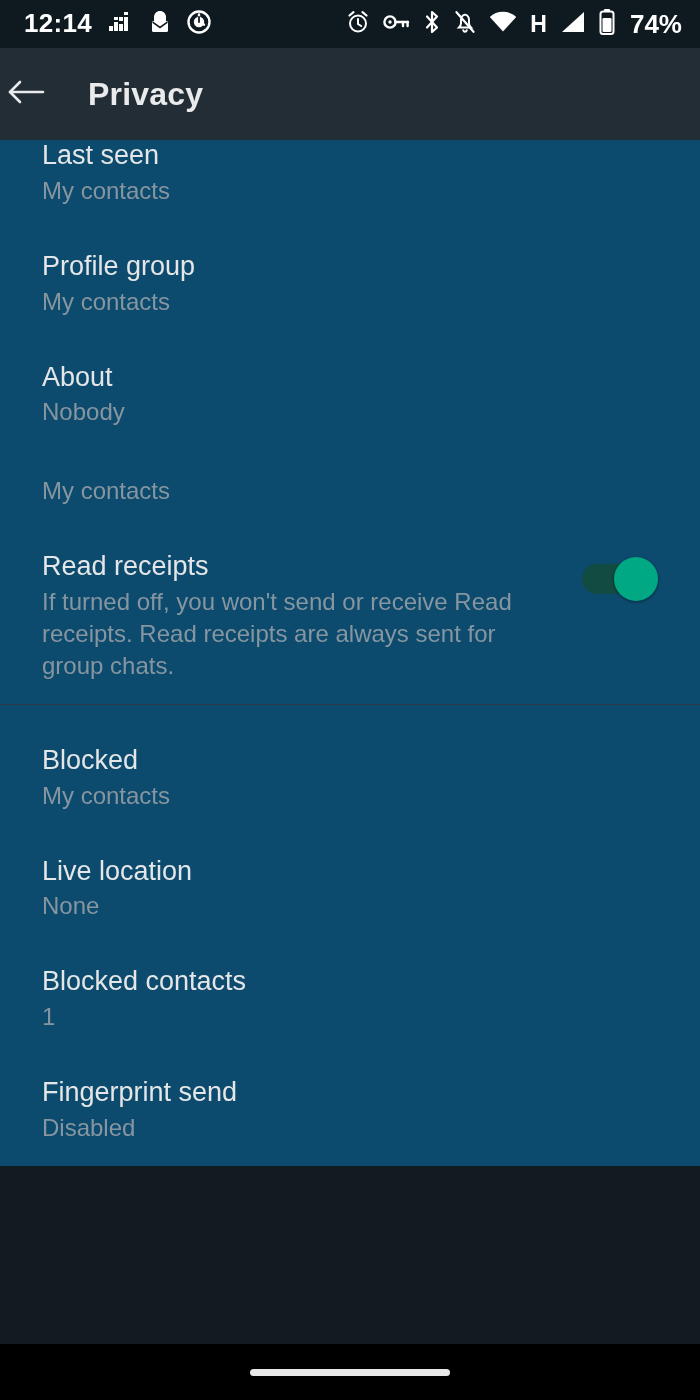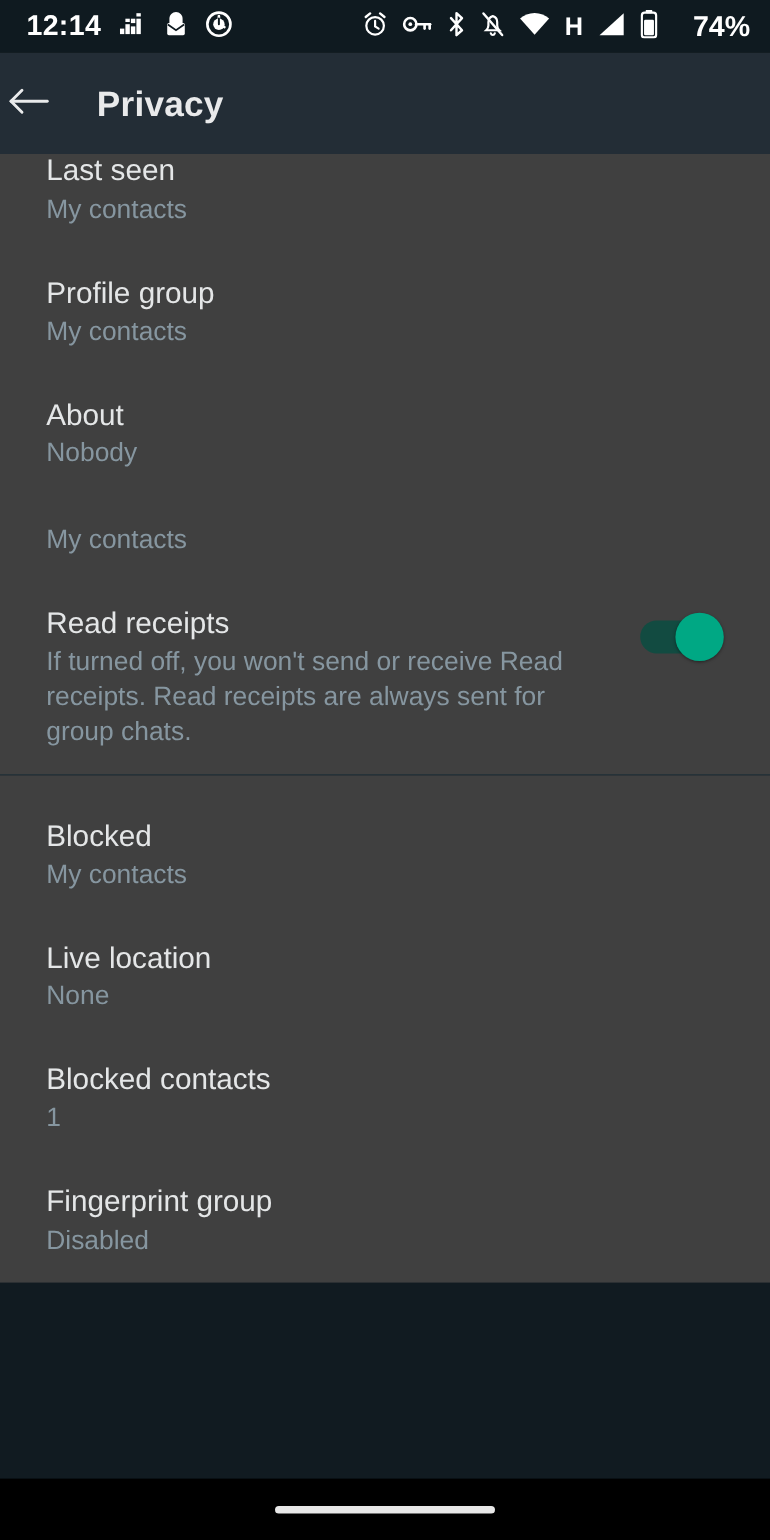--- a/index.html
+++ b/index.html
@@ -22,21 +22,21 @@
     height:48px; flex:0 0 48px;
     background:#0f1a20;
     display:flex; align-items:center;
     padding:0 18px 0 24px;
     color:#ffffff;
   }
   .sb-left{ display:flex; gap:17px; }
   .sb-right{ margin-left:auto; display:flex; align-items:center; gap:13px; }
   #clock{ font-size:26px; font-weight:700; letter-spacing:.3px; line-height:1; }
   .sb-ico{ display:block; }
-  #battery-pct{ font-size:26px; font-weight:700; line-height:1; margin-left:19px; }
+  #battery-pct{ font-size:26px; font-weight:700; line-height:1; margin-left:2px; }
   #net-type{ font-size:23px; font-weight:700; line-height:1; }
 
   
   #appbar{
     height:92px; flex:0 0 92px;
     background:#232d36;
     display:flex; align-items:center;
   }
   #back-btn{
     width:52px;height:52px;
@@ -56,21 +56,21 @@
     flex:1 1 auto;
     position:relative;
     overflow:hidden;
     background:#111b21;
   }
   #scroller{
     position:absolute;
     left:0; right:0; top:-22px;
   }
 
-  .section{ background:#404040; }
+  .section{ background:#0c4a6e; }
   .divider{ height:1px; background:#2a3942; width:100%; }
 
   .row{
     position:relative;
     padding:22px 42px 22px 42px;
     display:flex; align-items:flex-start;
     cursor:pointer;
   }
   .row .texts{ flex:1 1 auto; min-width:0; padding-right:20px; }
   .row .title{
@@ -300,21 +300,21 @@
 
         <div class="row">
           <div class="texts">
             <div class="title">Blocked contacts</div>
             <div class="sub">1</div>
           </div>
         </div>
 
         <div class="row">
           <div class="texts">
-            <div class="title">Fingerprint group</div>
+            <div class="title">Fingerprint send</div>
             <div class="sub">Disabled</div>
           </div>
         </div>
 
       </div>
 
     </div>
   </div>
 
   <div id="navbar">

